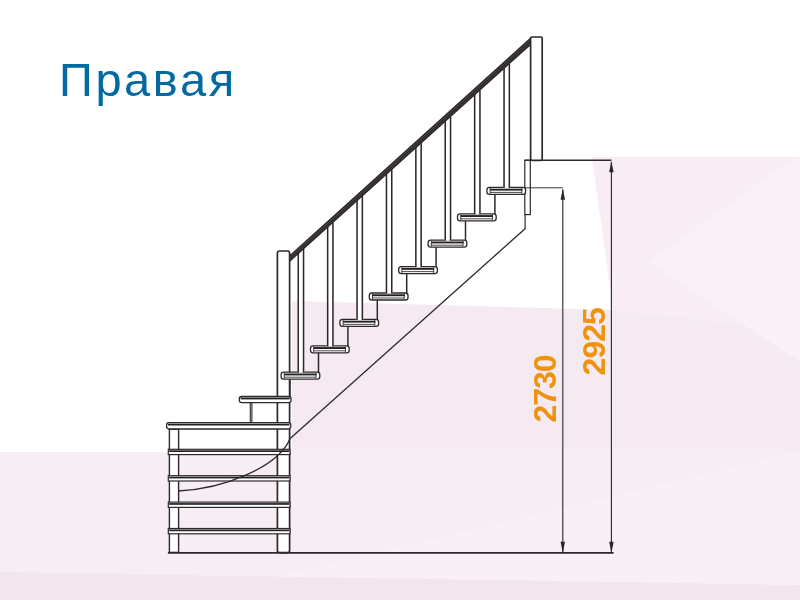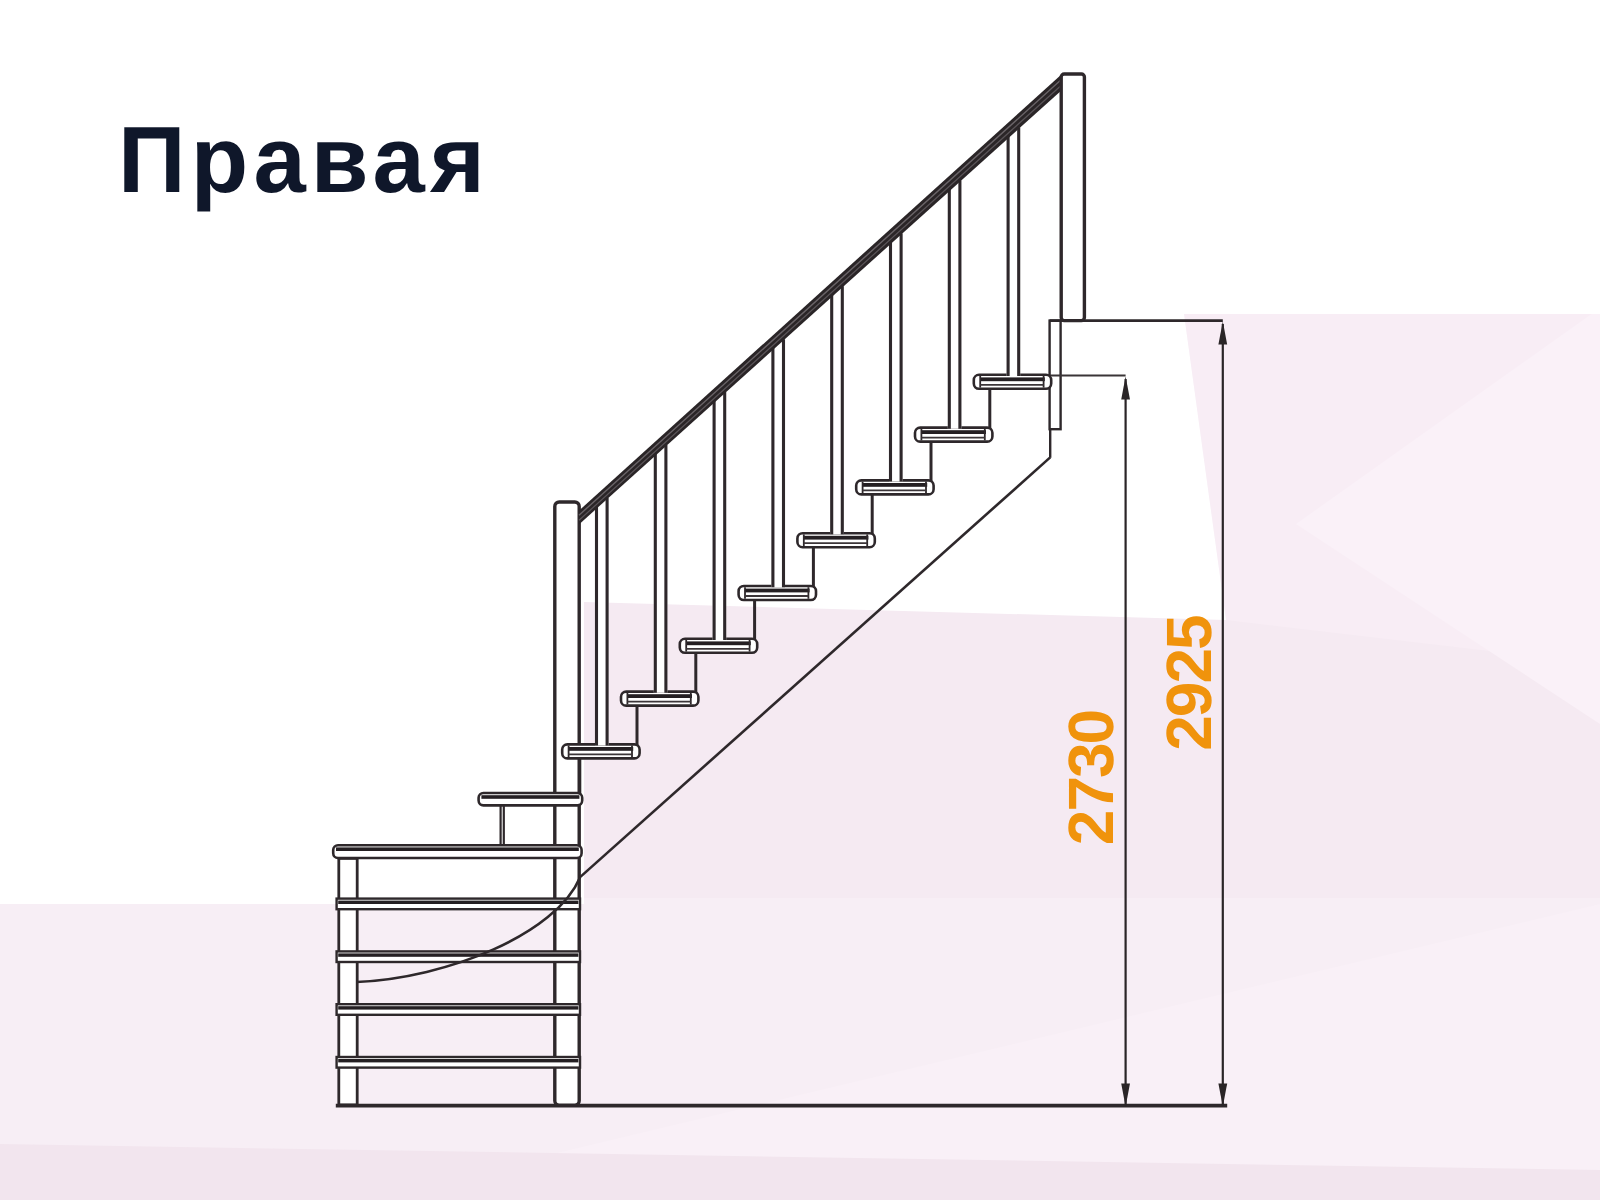--- a/index.html
+++ b/index.html
@@ -1,17 +1,17 @@
 <!DOCTYPE html>
 <html><head>
 <meta charset="utf-8">
 <style>
 html,body{margin:0;padding:0;width:800px;height:600px;overflow:hidden;background:#ffffff;}
 .page{position:relative;width:800px;height:600px;font-family:"Liberation Sans",sans-serif;}
-.title{position:absolute;left:59px;top:52px;font-size:47px;font-weight:bold;color:#0f172a;letter-spacing:2.6px;}
+.title{position:absolute;left:59px;top:52px;font-size:47px;font-weight:normal;color:#0369a1;letter-spacing:2.6px;}
 </style>
 </head>
 <body>
 <div class="page">
 
 <svg width="800" height="600" viewBox="0 0 800 600" style="position:absolute;left:0;top:0">
 
 <rect x="0" y="0" width="800" height="600" fill="#f5eaf2"></rect>
 
 <polygon points="592,157 800,157 800,332 613,310" fill="#f8edf5"></polygon>

